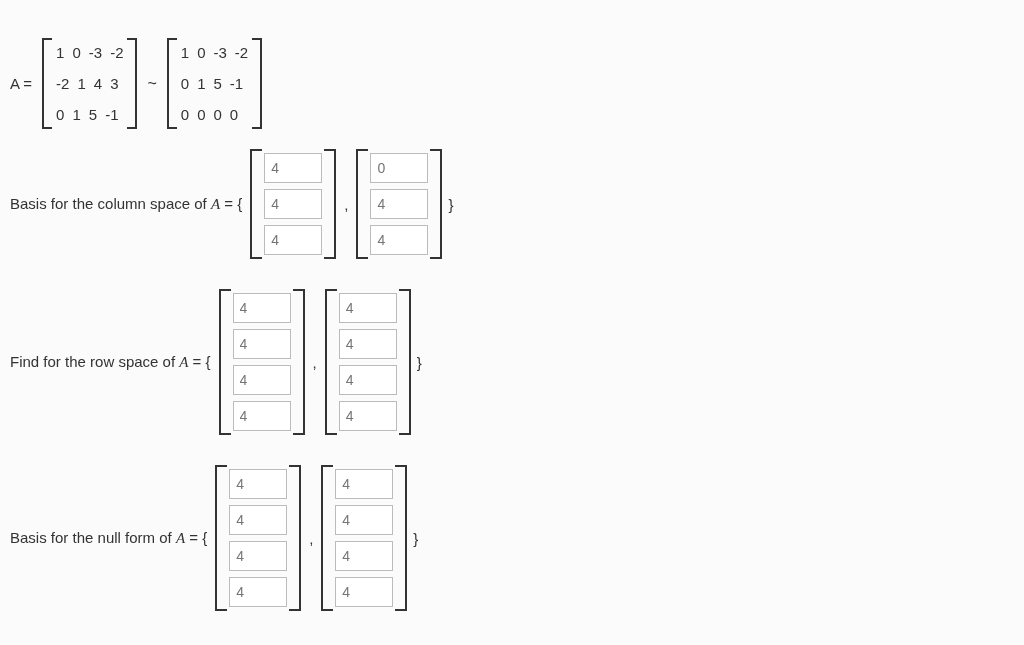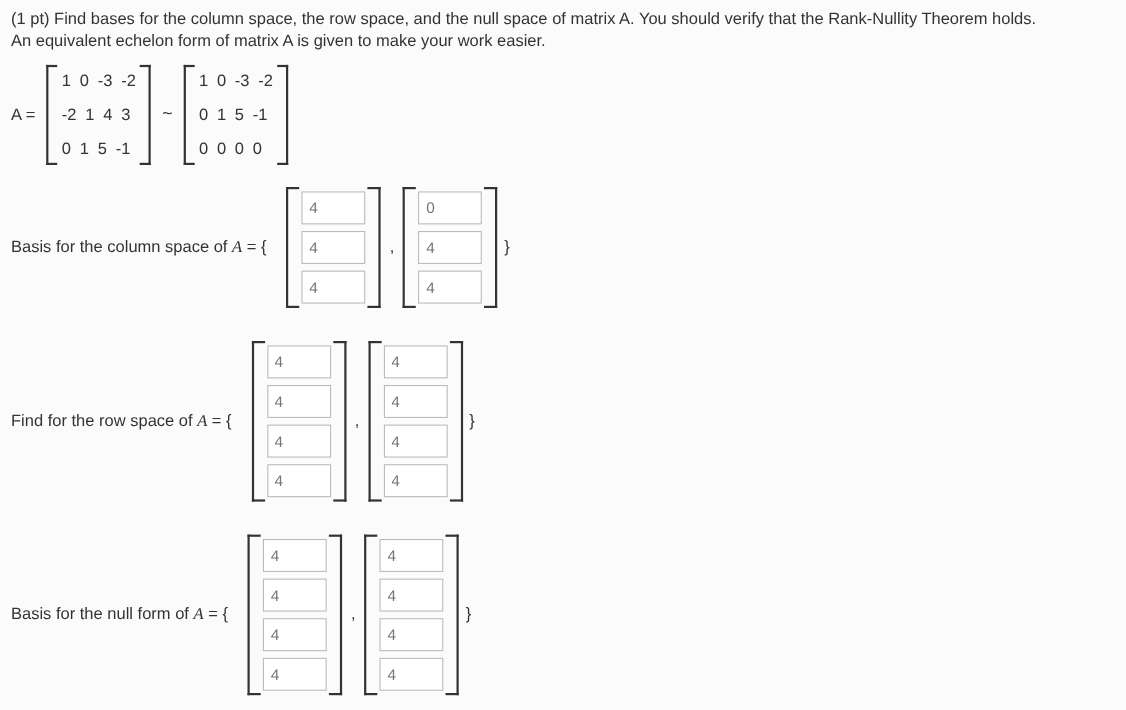--- a/index.html
+++ b/index.html
@@ -42,21 +42,21 @@
   .tilde { font-size: 16px; }
   .answer-row {
     display: flex;
     align-items: center;
     margin: 20px 0 30px 0;
     gap: 6px;
   }
   .ans-label {
     white-space: nowrap;
     font-size: 15px;
-    margin-right: 12px;
+    margin-right: 2px;
   }
   .serif-A { font-family: Georgia, 'Times New Roman', serif; font-style: italic; }
   .brace { font-size: 15px; }
   .vec {
     display: flex;
     align-items: stretch;
   }
   .vec-col {
     display: flex;
     flex-direction: column;
@@ -76,22 +76,21 @@
     box-sizing: border-box;
     font-family: Arial, Helvetica, sans-serif;
   }
   .comma { align-self: center; font-size: 15px; margin: 0 2px;}
   .vec .bracket { width: 10px; }
 </style>
 </head>
 <body>
 
 <div class="problem-text">
-  <span>(1 pt) Find bases for the column space, the row space, and the null space of matrix A. You should verify that the Rank-Nullity Theorem holds.</span><br>
-  <span>An equivalent echelon form of matrix A is given to make your work easier.</span>
+  <br>
 </div>
 
 <div class="matrix-row">
   <span class="lbl">A =</span>
 
   <span class="bracket-matrix">
     <span class="bracket left"></span>
     <span class="mat-body">
       <span class="r">
           <span>1</span> 

